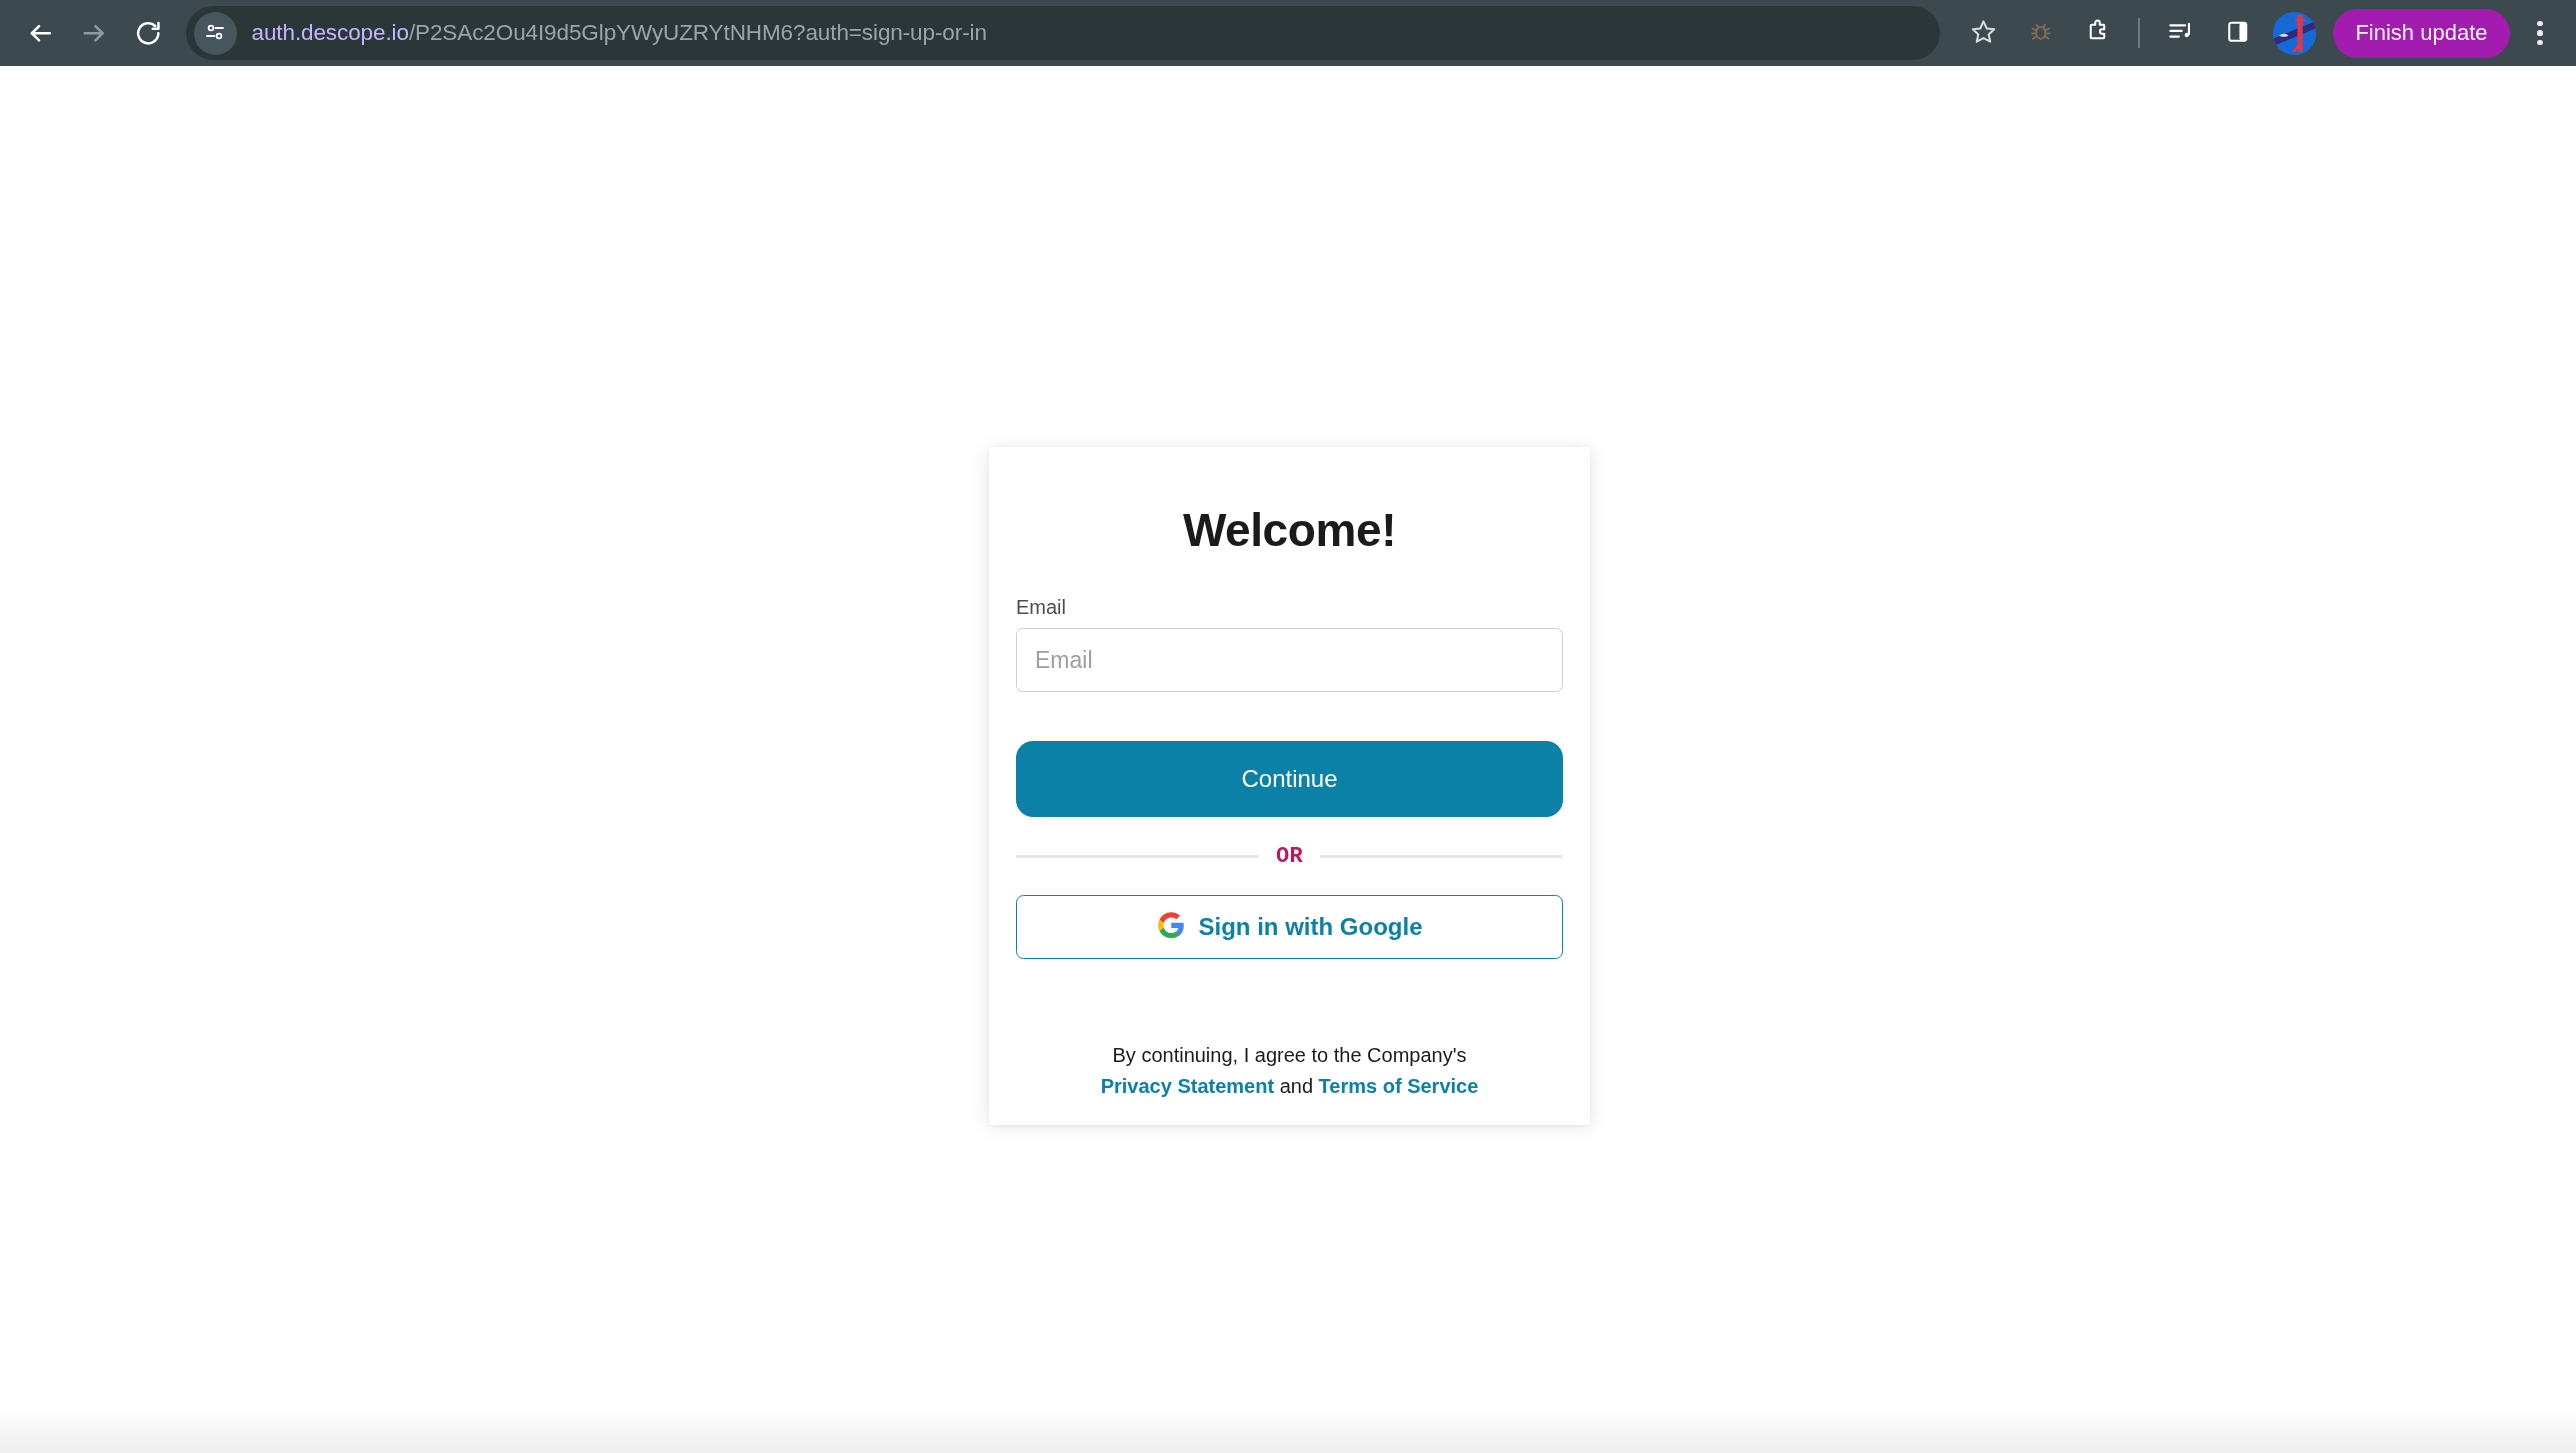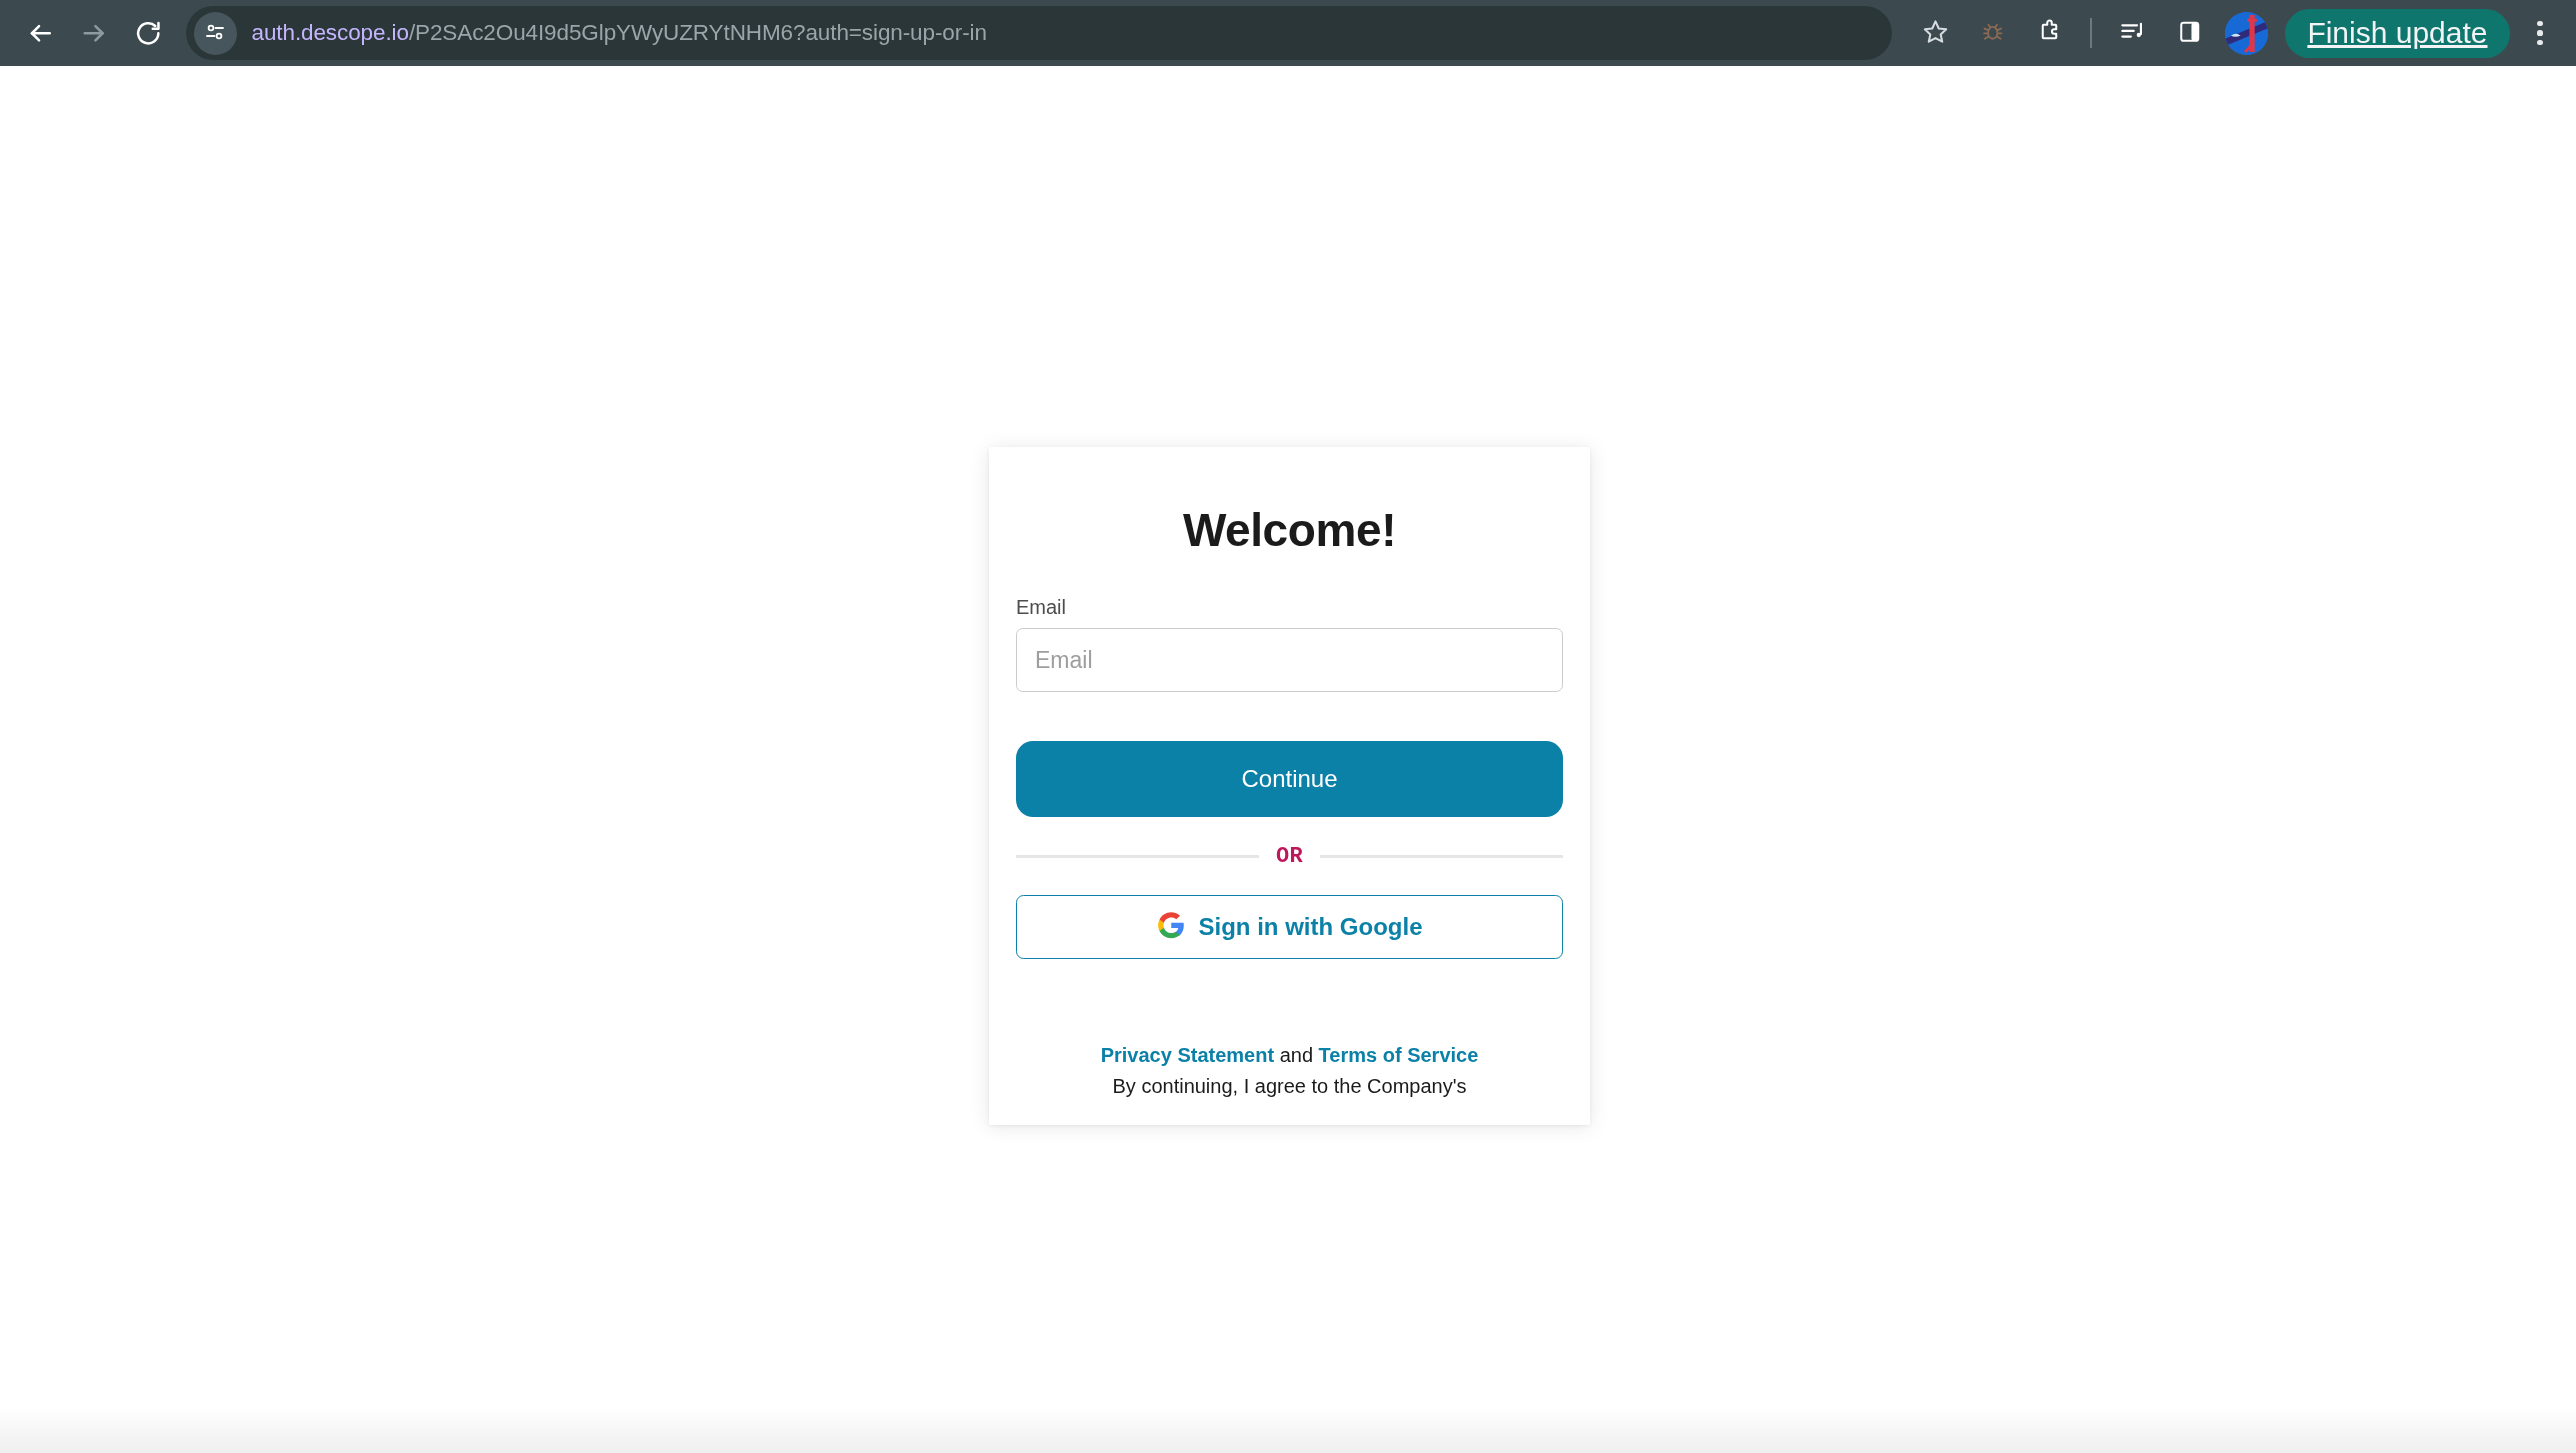--- a/index.html
+++ b/index.html
@@ -98,31 +98,30 @@
     width: 43px; height: 43px;
     border-radius: 50%;
     overflow: hidden;
     flex: none;
     margin: 0 6px;
     background: #1a73e8;
   }
 
   .finish-update {
     height: 49px;
-    background: #0f766e;
+    background: #a21caf;
     border-radius: 25px;
     color: #f1f3f4;
-    font-size: 30px;
+    font-size: 22px;
     display: flex;
     align-items: center;
     padding: 0 22.5px;
     margin-left: 7.5px;
     flex: none;
     white-space: nowrap;
-    text-decoration: underline;
   }
 
   .kebab {
     width: 45px; height: 54px;
     display: flex;
     flex-direction: column;
     align-items: center;
     justify-content: center;
     gap: 4.5px;
     flex: none;
@@ -403,23 +402,23 @@
           <path fill="#4285F4" d="M45.1 24.5c0-1.6-.1-3.2-.4-4.7H24v8.9h11.8c-.5 2.7-2.1 5-4.4 6.6v5.5h7.1c4.2-3.8 6.6-9.5 6.6-16.3z"></path>
           <path fill="#34A853" d="M24 46c6 0 11-2 14.6-5.4l-7.1-5.5c-2 1.3-4.5 2.1-7.5 2.1-5.8 0-10.7-3.9-12.4-9.1H4.3v5.7C7.9 41.1 15.4 46 24 46z"></path>
           <path fill="#FBBC05" d="M11.6 28.1c-.5-1.3-.7-2.7-.7-4.1s.3-2.8.7-4.1v-5.7H4.3C2.8 17.1 2 20.4 2 24s.8 6.9 2.3 9.8l7.3-5.7z"></path>
           <path fill="#EA4335" d="M24 10.8c3.3 0 6.2 1.1 8.5 3.3l6.3-6.3C35 4.3 30 2 24 2 15.4 2 7.9 6.9 4.3 14.2l7.3 5.7c1.7-5.2 6.6-9.1 12.4-9.1z"></path>
         </svg>
       </span>
       <span class="g-label">Sign in with Google</span>
     </button>
 
     <div class="legal">
+      <div>By continuing, I agree to the Company's</div>
       <div>
         <a href="#">Privacy Statement</a><span> and </span><a href="#">Terms of Service</a>
       </div>
-      <div>By continuing, I agree to the Company's</div>
     </div>
 
   </div>
 
   <div class="bottom-band"></div>
 </div>
 
 
 </body></html>

